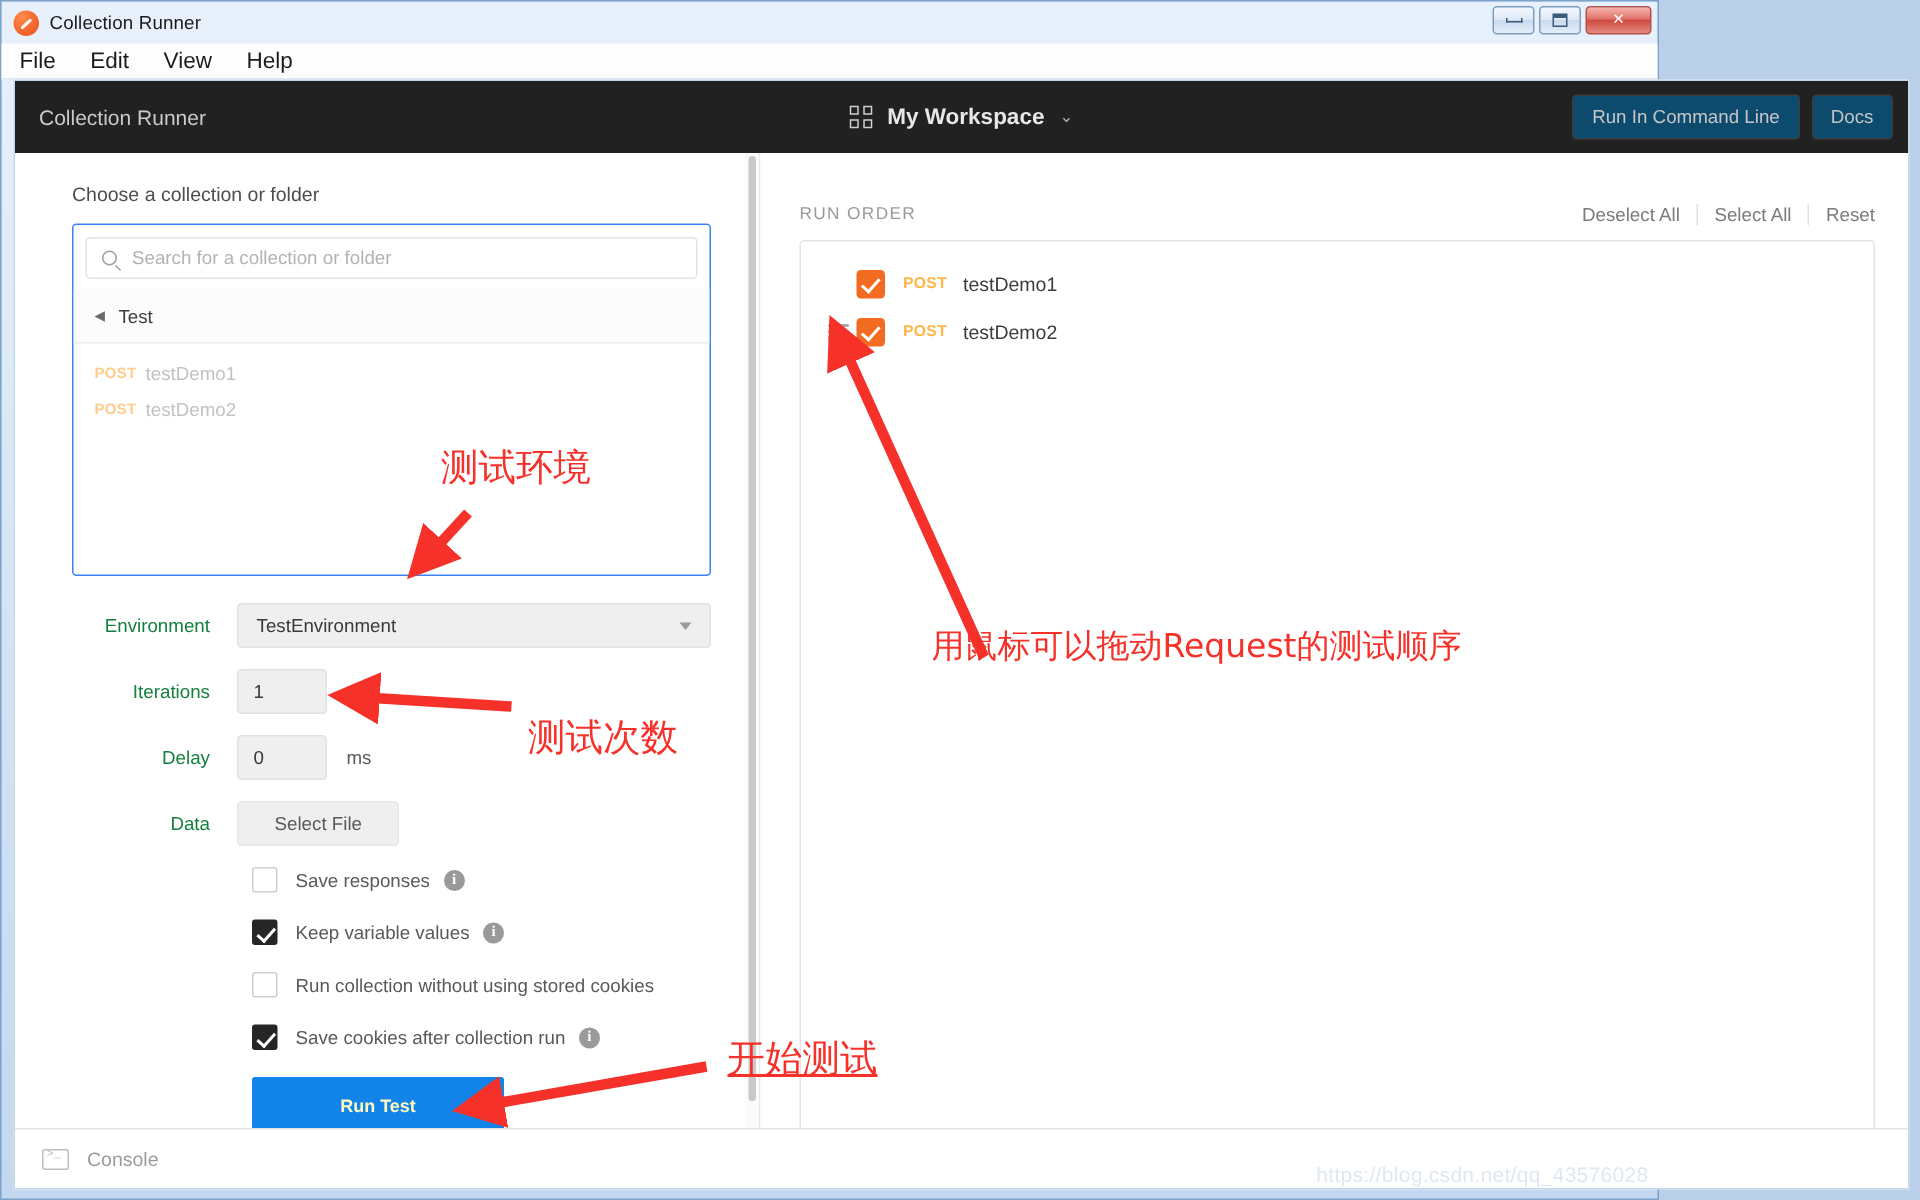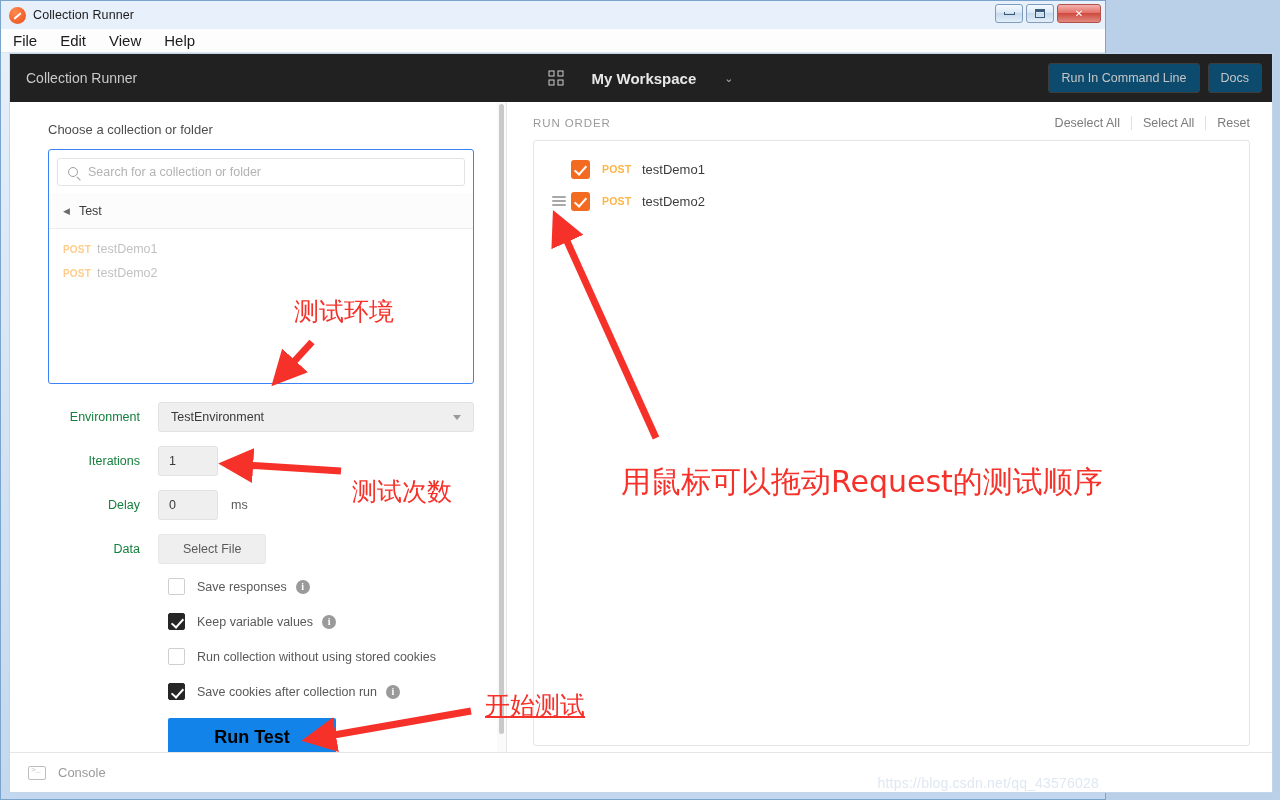--- a/index.html
+++ b/index.html
@@ -63,21 +63,21 @@
     overflow: hidden;
   }
 
   .app-header {
     height: 48px; background: #212121; display: flex; align-items: center;
     position: relative;
   }
   .app-header-title { color: #c9c9c9; font-size: 14px; margin-left: 16px; }
   .workspace {
     position: absolute; left: 50%; top: 50%; transform: translate(-50%,-50%);
-    display: flex; align-items: center; gap: 28px; color: #e8e8e8;
+    display: flex; align-items: center; gap: 10px; color: #e8e8e8;
   }
   .grid-icon { display: grid; grid-template-columns: 6px 6px; grid-template-rows: 6px 6px; gap: 3px; }
   .grid-icon i { border: 1.4px solid #cfcfcf; display: block; }
   .workspace-name { font-size: 15px; font-weight: bold; }
   .chev { font-size: 11px; color: #b0b0b0; }
   .header-right { position: absolute; right: 10px; display: flex; align-items: center; gap: 8px; }
   .hbtn {
     background: #0c4a6e; color: #c6c6c6; font-size: 12.5px;
     padding: 7px 12px; border-radius: 3px; border: 1px solid #3d3d3d;
     white-space: nowrap;
@@ -163,36 +163,36 @@
     transform: rotate(42deg);
   }
   .clabel { font-size: 12.5px; color: #595959; margin-left: 12px; }
   .info {
     width: 14px; height: 14px; border-radius: 50%; background: #9a9a9a;
     color: #fff; font-size: 10px; font-weight: bold; line-height: 14px;
     text-align: center; margin-left: 9px; font-family: "Liberation Serif", serif;
   }
   .runbtn {
     margin-left: 120px; margin-top: 4px;
-    width: 168px; height: 38px; background: #1283e8; color: #000000;
-    font-size: 18px; font-weight: bold; display: flex;
+    width: 168px; height: 38px; background: #1283e8; color: #fef9c3;
+    font-size: 12px; font-weight: bold; display: flex;
     align-items: center; justify-content: center; border-radius: 2px;
   }
 
   .lscroll {
     position: absolute; right: 0; top: 0; width: 9px; height: 100%;
     background: #fafafa;
   }
   .lscroll i {
     position: absolute; left: 2px; top: 2px; width: 5px; height: 630px;
     background: #c9c9c9; border-radius: 3px; display: block;
   }
 
   
-  .right-pane { flex: 1; background: #fff; padding: 14px 22px 0 26px; position: relative; }
+  .right-pane { flex: 1; background: #fff; padding: 34px 22px 0 26px; position: relative; }
   .ro-head { display: flex; align-items: center; justify-content: space-between; margin-bottom: 10px; }
   .ro-title { font-size: 11.5px; color: #9a9a9a; letter-spacing: .9px; }
   .ro-actions { display: flex; align-items: center; font-size: 12.5px; color: #7b7b7b; }
   .ro-actions span { padding: 0 11px; border-left: 1px solid #e0e0e0; }
   .ro-actions span:first-child { border-left: none; }
   .ro-actions span:last-child { padding-right: 0; }
   .ro-box {
     border: 1px solid #e5e5e5; border-radius: 3px; height: 606px; padding: 12px 0 0 0;
     background: #fff;
   }
@@ -237,21 +237,21 @@
   }
 
   
   .anno {
     position: absolute; color: #f5312a; font-weight: normal;
     font-family: "DejaVu Sans", sans-serif; white-space: nowrap;
   }
   #anno-env  { left: 293px; top: 294px; font-size: 25px; }
   #anno-iter { left: 351px; top: 474px; font-size: 25px; }
   #anno-run  { left: 484px; top: 688px; font-size: 25px; text-decoration: underline; }
-  #anno-order{ left: 620px; top: 461px; font-size: 30px; }
+  #anno-order{ left: 620px; top: 415px; font-size: 22px; }
   .arrow-svg { position: absolute; left: 0; top: 0; pointer-events: none; }
 </style>
 </head>
 <body>
 
 <div class="os-window">
 
   <div class="titlebar">
     <div class="app-logo"></div>
     <div class="title-text">Collection Runner</div>

